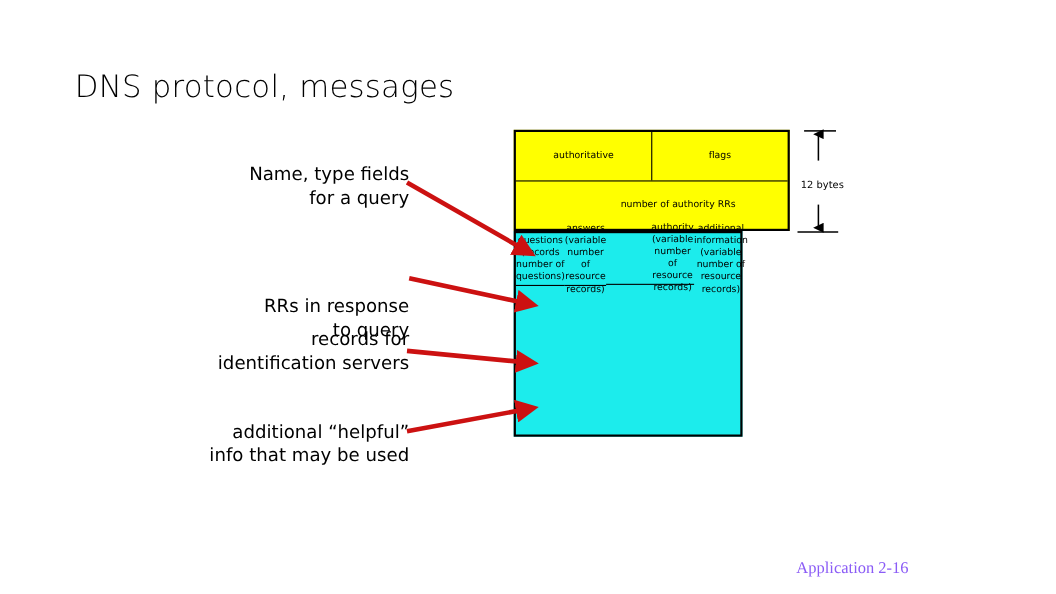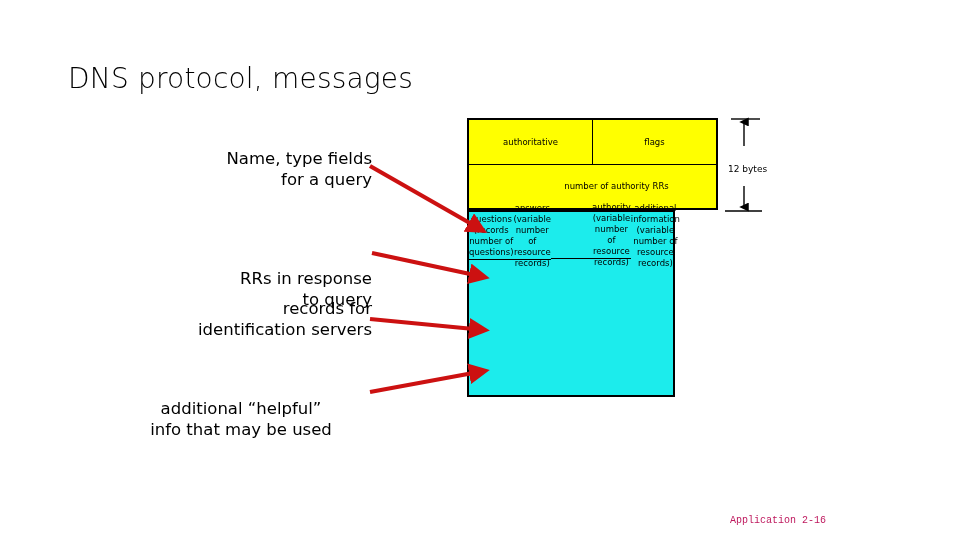--- a/index.html
+++ b/index.html
@@ -30,21 +30,21 @@
     text-align:right;
     font-size:16.5px;
     color:#000000;
     line-height:21px;
     font-family:"DejaVu Sans", sans-serif;
     white-space:pre-line;
   }
   .callout-0{ left:110px; top:148px; width:262px; }
   .callout-1{ left:110px; top:228px; width:262px;margin-top:40px; }
   .callout-2{ left:110px; top:298px; width:262px; }
-  .callout-3{ left:110px; top:398px; width:262px; text-align:center;}
+  .callout-3{ left:110px; top:382px; width:262px; }
 
   
   .diagram{
     position:absolute;
     left:467px; top:118px;
     width:251px; height:279px;
   }
   .hdr-table{
     position:absolute; left:0; top:0;
     width:251px; height:92px;
@@ -117,23 +117,23 @@
     white-space:nowrap;
     font-family:"DejaVu Sans", sans-serif;
   }
 
   .arrows-svg{position:absolute;left:0;top:0;width:960px;height:540px;pointer-events:none;}
 
   
   .footer{
     position:absolute;
     right:134px; bottom:14px;
-    font-size:10px;
-    color:#be185d;
-    font-family:Liberation Mono, monospace;
+    font-size:15px;
+    color:#8b5cf6;
+    font-family:Liberation Serif, serif;
     white-space:nowrap;
   }
 </style>
 </head>
 <body>
 
 <div class="slide">
 
   <div class="title">DNS protocol, messages</div>
 

